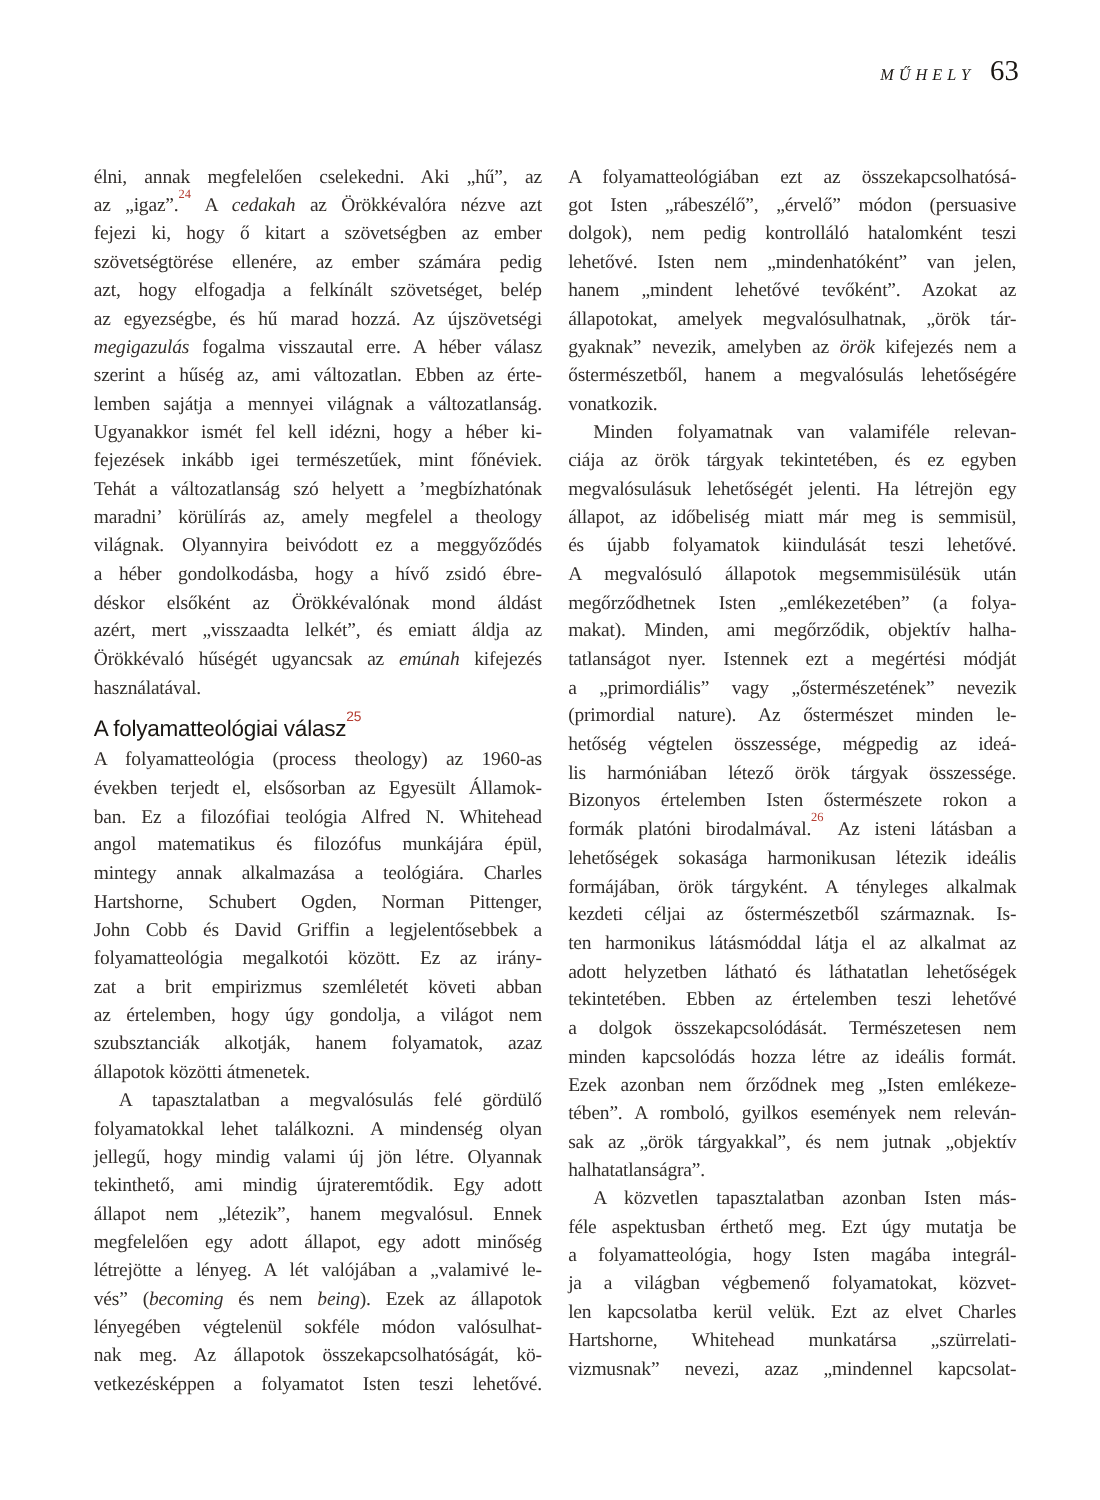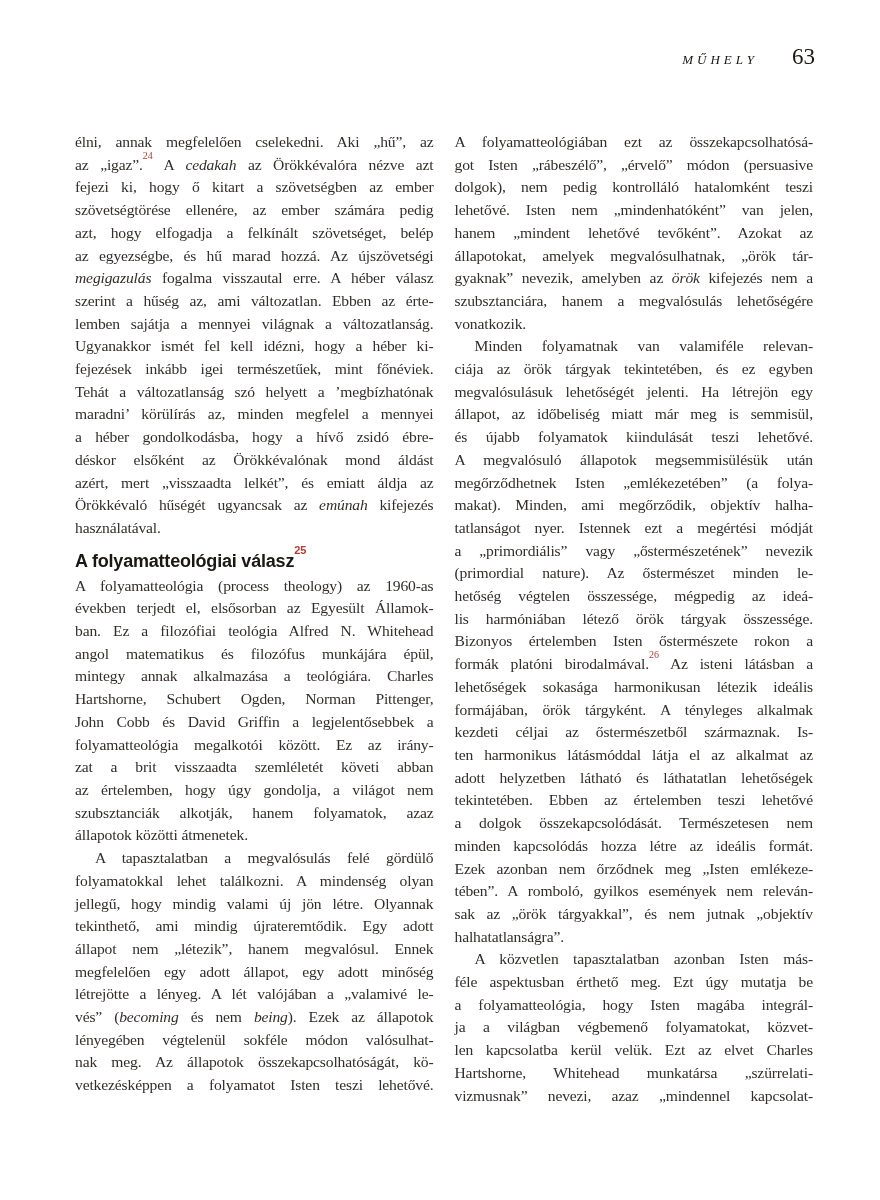--- a/index.html
+++ b/index.html
@@ -14,21 +14,21 @@
     background:var(--paper);
     font-family:"Liberation Serif","DejaVu Serif",serif;
     color:var(--ink);
     overflow:hidden;
     position:relative;
   }
   .page{position:absolute;inset:0;}
   header.runhead{
     position:absolute;
     top:44px; right:65px;
-    display:flex; align-items:baseline; gap:34px;
+    display:flex; align-items:baseline; gap:12px;
     color:var(--ink);
     margin-left:24px;
   }
   .journal{
     font-style:italic;
     font-size:13px;
     letter-spacing:4px;
     color:var(--heading-ink);
   }
   .pagenum{
@@ -55,21 +55,21 @@
   }
   .line.just{
     text-align:justify;
     text-align-last:justify;
   }
   .line.first-indent{
     text-indent:20px;
   }
   .heading{
     font-family:"Liberation Sans","DejaVu Sans",sans-serif;
-    font-weight:bold;
+    font-weight:normal;
     font-size:18px;
     line-height:24px;
     color:var(--heading-ink);
     letter-spacing:-0.2px;
     margin-top:9px;
     margin-bottom:2px;
   }
   em{font-style:italic;font-family:Liberation Serif, serif;}
   sup.fnref{
     color:var(--accent);
@@ -99,38 +99,39 @@
           <div class="line just">fejezi ki, hogy ő kitart a szövetségben az ember</div>
           <div class="line just">szövetségtörése ellenére, az ember számára pedig</div>
           <div class="line just">azt, hogy elfogadja a felkínált szövetséget, belép</div>
           <div class="line just">az egyezségbe, és hű marad hozzá. Az újszövetségi</div>
           <div class="line just"><em>megigazulás</em> fogalma visszautal erre. A héber válasz</div>
           <div class="line just">szerint a hűség az, ami változatlan. Ebben az érte-</div>
           <div class="line just">lemben sajátja a mennyei világnak a változatlanság.</div>
           <div class="line just">Ugyanakkor ismét fel kell idézni, hogy a héber ki-</div>
           <div class="line just">fejezések inkább igei természetűek, mint főnéviek.</div>
           <div class="line just">Tehát a változatlanság szó helyett a ’megbízhatónak</div>
-          <div class="line just">maradni’ körülírás az, minden megfelel a mennyei</div>
+          <div class="line just">maradni’ körülírás az, amely megfelel a theology</div>
+          <div class="line just">világnak. Olyannyira beivódott ez a meggyőződés</div>
           <div class="line just">a héber gondolkodásba, hogy a hívő zsidó ébre-</div>
           <div class="line just">déskor elsőként az Örökkévalónak mond áldást</div>
           <div class="line just">azért, mert „visszaadta lelkét”, és emiatt áldja az</div>
           <div class="line just">Örökkévaló hűségét ugyancsak az <em>emúnah</em> kifejezés</div>
           <div class="line">használatával.</div>
         </div>
         <div class="heading">A folyamatteológiai válasz<sup class="fnref">25</sup></div>
         <div class="para">
           <div class="line just">A folyamatteológia (process theology) az 1960-as</div>
           <div class="line just">években terjedt el, elsősorban az Egyesült Államok-</div>
           <div class="line just">ban. Ez a filozófiai teológia Alfred N. Whitehead</div>
           <div class="line just">angol matematikus és filozófus munkájára épül,</div>
           <div class="line just">mintegy annak alkalmazása a teológiára. Charles</div>
           <div class="line just">Hartshorne, Schubert Ogden, Norman Pittenger,</div>
           <div class="line just">John Cobb és David Griffin a legjelentősebbek a</div>
           <div class="line just">folyamatteológia megalkotói között. Ez az irány-</div>
-          <div class="line just">zat a brit visszaadta szemléletét követi abban</div>
+          <div class="line just">zat a brit empirizmus szemléletét követi abban</div>
           <div class="line just">az értelemben, hogy úgy gondolja, a világot nem</div>
           <div class="line just">szubsztanciák alkotják, hanem folyamatok, azaz</div>
           <div class="line">állapotok közötti átmenetek.</div>
         </div>
         <div class="para">
           <div class="line just first-indent">A tapasztalatban a megvalósulás felé gördülő</div>
           <div class="line just">folyamatokkal lehet találkozni. A mindenség olyan</div>
           <div class="line just">jellegű, hogy mindig valami új jön létre. Olyannak</div>
           <div class="line just">tekinthető, ami mindig újrateremtődik. Egy adott</div>
           <div class="line just">állapot nem „létezik”, hanem megvalósul. Ennek</div>
@@ -144,21 +145,21 @@
       </div>
     <div class="col">
         <div class="para">
           <div class="line just">A folyamatteológiában ezt az összekapcsolhatósá-</div>
           <div class="line just">got Isten „rábeszélő”, „érvelő” módon (persuasive</div>
           <div class="line just">dolgok), nem pedig kontrolláló hatalomként teszi</div>
           <div class="line just">lehetővé. Isten nem „mindenhatóként” van jelen,</div>
           <div class="line just">hanem „mindent lehetővé tevőként”. Azokat az</div>
           <div class="line just">állapotokat, amelyek megvalósulhatnak, „örök tár-</div>
           <div class="line just">gyaknak” nevezik, amelyben az <em>örök</em> kifejezés nem a</div>
-          <div class="line just">szubsztanciára, hanem a megvalósulás lehetőségére</div>
+          <div class="line just">őstermészetből, hanem a megvalósulás lehetőségére</div>
           <div class="line">vonatkozik.</div>
         </div>
         <div class="para">
           <div class="line just first-indent">Minden folyamatnak van valamiféle relevan-</div>
           <div class="line just">ciája az örök tárgyak tekintetében, és ez egyben</div>
           <div class="line just">megvalósulásuk lehetőségét jelenti. Ha létrejön egy</div>
           <div class="line just">állapot, az időbeliség miatt már meg is semmisül,</div>
           <div class="line just">és újabb folyamatok kiindulását teszi lehetővé.</div>
           <div class="line just">A megvalósuló állapotok megsemmisülésük után</div>
           <div class="line just">megőrződhetnek Isten „emlékezetében” (a folya-</div>

